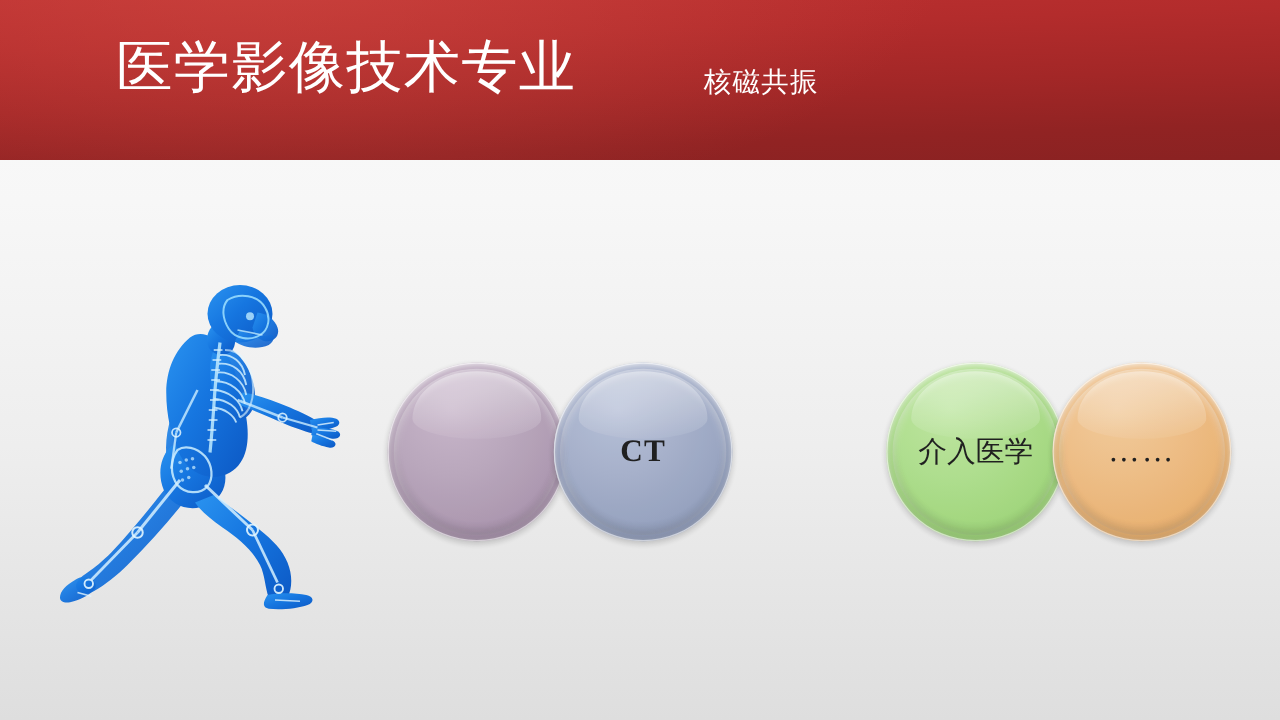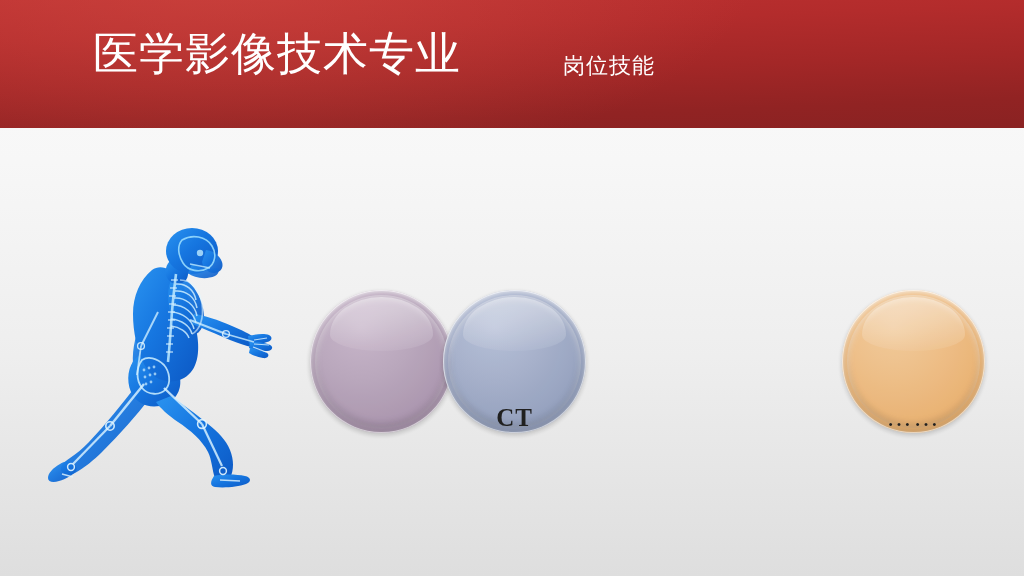--- a/index.html
+++ b/index.html
@@ -145,31 +145,31 @@
   .b3 { left: 709px; }
   .b4 { left: 842px; }
 
   .b0 { background: radial-gradient(circle at 36% 26%, #c6b3c8 0%, #b7a4ba 38%, #a892ac 72%, #9b85a0 100%); }
   .b1 { background: radial-gradient(circle at 36% 26%, #b3bdd6 0%, #a1acc8 38%, #8f9cbb 72%, #8491b2 100%); }
   .b2 { background: radial-gradient(circle at 36% 26%, #a4d6c0 0%, #8ecab1 38%, #7cbfa4 72%, #72b79b 100%); }
   .b3 { background: radial-gradient(circle at 36% 26%, #bbe69c 0%, #abdd88 38%, #9bd474 72%, #92ce6a 100%); }
   .b4 { background: radial-gradient(circle at 36% 26%, #f2c896 0%, #eebb80 38%, #e9ae6a 72%, #e5a65e 100%); }
 
   
-  .b1, .b2, .b3, .b4 { opacity: 0.93; align-items: flex-end; }
+  .b1, .b2, .b3, .b4 { opacity: 0.93; }
   .b0 { opacity: 0.95; }
 </style>
 </head>
 <body>
 
 <div class="slide">
 
   <div class="header">
     <div class="header-title">医学影像技术专业</div>
-    <div class="header-subtitle">岗位技能</div>
+    <div class="header-subtitle">核磁共振</div>
   </div>
 
   <div class="stage">
 
     <div class="runner">
       <svg viewBox="0 0 250 260" xmlns="http://www.w3.org/2000/svg">
         <defs>
           <linearGradient id="bodyGrad" x1="0" y1="0" x2="1" y2="1">
             <stop offset="0%" stop-color="#2a93f0"></stop>
             <stop offset="45%" stop-color="#1676e0"></stop>
@@ -299,20 +299,26 @@
       </div>
 
       <div class="bubble b1">
         <span class="rim"></span>
         <span class="disc"></span>
         <span class="shine"></span>
         <span class="bubble-label bold">CT</span>
       </div>
 
 
+      <div class="bubble b3">
+        <span class="rim"></span>
+        <span class="disc"></span>
+        <span class="shine"></span>
+        <span class="bubble-label">介入医学</span>
+      </div>
 
       <div class="bubble b4">
         <span class="rim"></span>
         <span class="disc"></span>
         <span class="shine"></span>
         <span class="bubble-label dots">……</span>
       </div>
 
     </div>
   </div>

